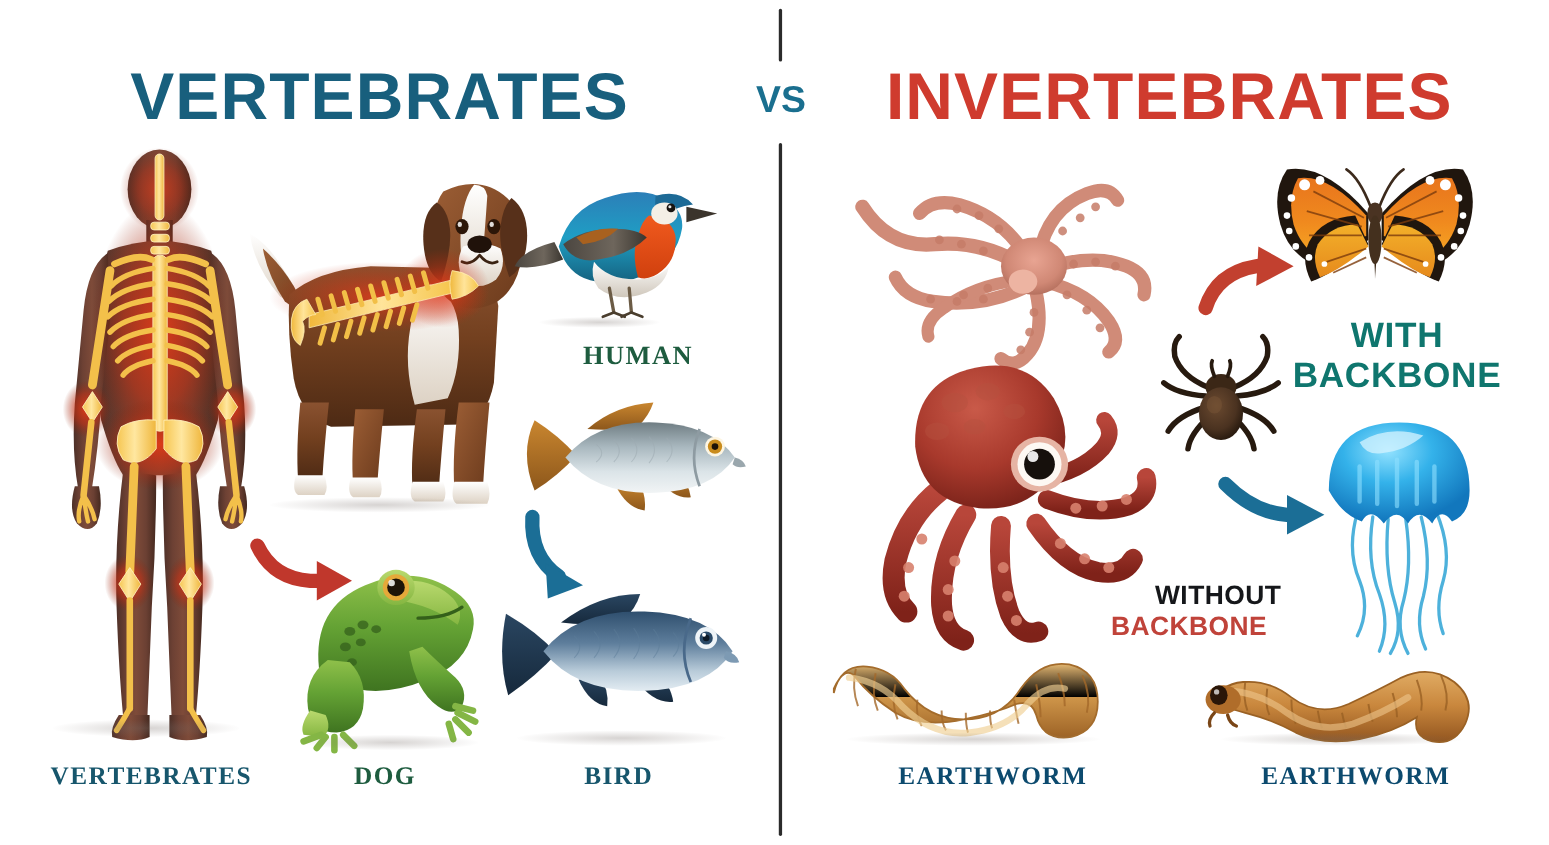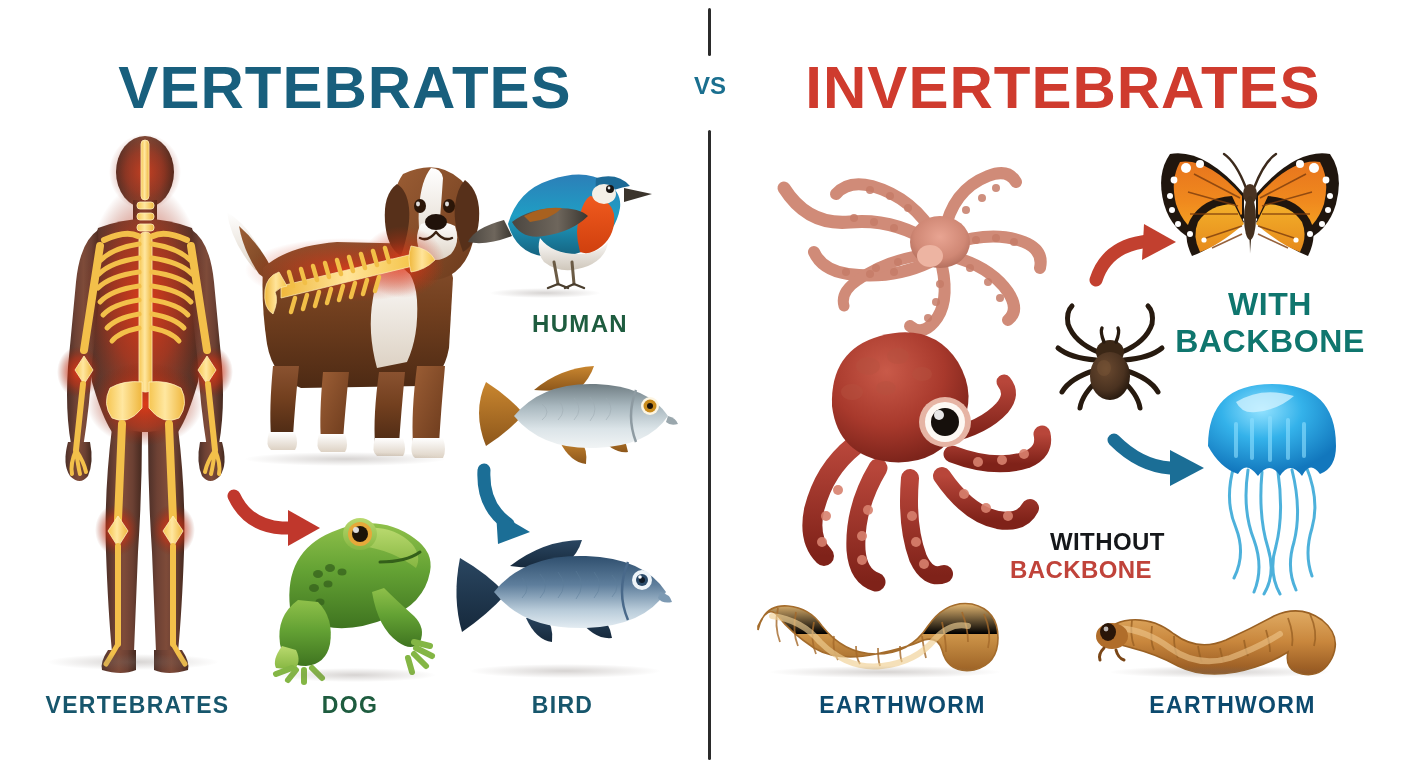--- a/index.html
+++ b/index.html
@@ -20,32 +20,32 @@
   #title-left{
     left:0;top:58px;width:690px;
     font-size:60px;color:#185f7d;
   }
   #title-right{
     left:718px;top:58px;width:690px;
     font-size:60px;color:#cf3b2e;
   }
   #vs-label{
     left:660px;top:72px;width:100px;text-align:center;
-    font-size:24px;font-weight:bold;color:#1a6f8f;letter-spacing:0px;
+    font-size:34px;font-weight:bold;color:#1a6f8f;letter-spacing:0px;
   }
 
   
   .divider{left:708px;width:3px;background:#2b2b2b;border-radius:2px;}
   #divider-top{top:8px;height:48px;}
   #divider-bottom{top:130px;height:630px;}
 
   
   .caption{
     font-weight:bold;font-size:23px;letter-spacing:1.3px;
-    white-space:nowrap;text-align:center;line-height:1;
+    white-space:nowrap;text-align:center;line-height:1;font-family:Liberation Serif, serif;
   }
   .cap-teal{color:#17566c;}
   .cap-green{color:#1e5c3f;}
   .cap-red{color:#0c4a6e;}
 
   #label-vertebrates{left:0px;top:694px;width:275px;}
   #label-dog{left:250px;top:694px;width:200px;}
   #label-bird{left:460px;top:694px;width:205px;}
   #label-human{left:480px;top:312px;width:200px;font-size:24px;}
 

